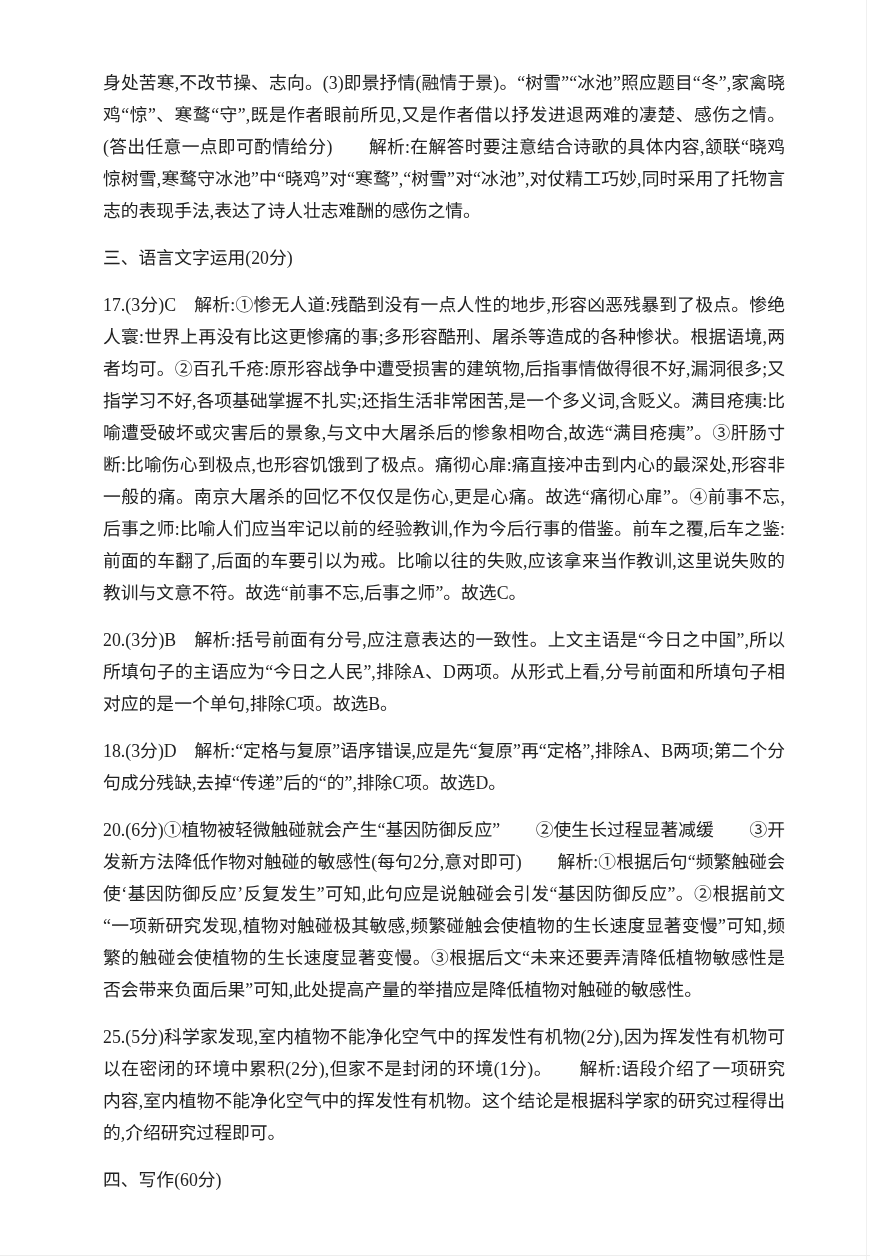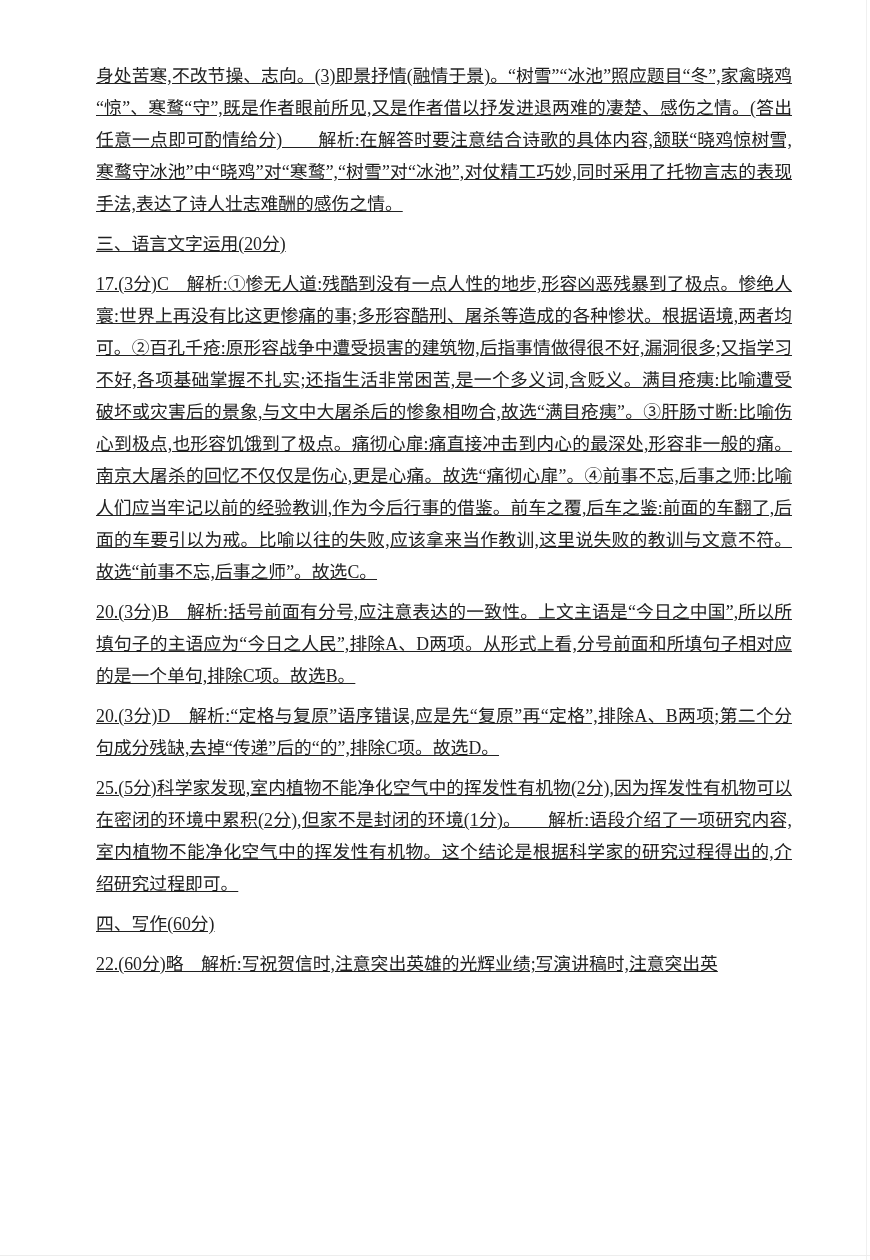--- a/index.html
+++ b/index.html
@@ -25,24 +25,23 @@
     left: 88px;
     top: 52px;
     width: 712px;
     font-size: 17.8px;
     line-height: 32px;
     text-align: justify;
     text-justify: inter-ideograph;
     letter-spacing: 0;
   }
   .doc-content p {
-    margin: 8px;
+    margin: 15px;
     padding: 0;
     word-break: normal;
-    text-decoration: underline;
   }
   .edge-right {
     position: absolute;
     top: 0;
     right: 3px;
     width: 1px;
     height: 1260px;
     background: #f0f0f0;
   }
   .edge-bottom {
@@ -56,21 +55,21 @@
 </style>
 </head>
 <body>
 
 <div class="doc-page">
   <div class="doc-content">
     <p>身处苦寒,不改节操、志向。(3)即景抒情(融情于景)。“树雪”“冰池”照应题目“冬”,家禽晓鸡“惊”、寒鹜“守”,既是作者眼前所见,又是作者借以抒发进退两难的凄楚、感伤之情。(答出任意一点即可酌情给分)　　解析:在解答时要注意结合诗歌的具体内容,颔联“晓鸡惊树雪,寒鹜守冰池”中“晓鸡”对“寒鹜”,“树雪”对“冰池”,对仗精工巧妙,同时采用了托物言志的表现手法,表达了诗人壮志难酬的感伤之情。</p>
     <p>三、语言文字运用(20分)</p>
     <p>17.(3分)C　解析:①惨无人道:残酷到没有一点人性的地步,形容凶恶残暴到了极点。惨绝人寰:世界上再没有比这更惨痛的事;多形容酷刑、屠杀等造成的各种惨状。根据语境,两者均可。②百孔千疮:原形容战争中遭受损害的建筑物,后指事情做得很不好,漏洞很多;又指学习不好,各项基础掌握不扎实;还指生活非常困苦,是一个多义词,含贬义。满目疮痍:比喻遭受破坏或灾害后的景象,与文中大屠杀后的惨象相吻合,故选“满目疮痍”。③肝肠寸断:比喻伤心到极点,也形容饥饿到了极点。痛彻心扉:痛直接冲击到内心的最深处,形容非一般的痛。南京大屠杀的回忆不仅仅是伤心,更是心痛。故选“痛彻心扉”。④前事不忘,后事之师:比喻人们应当牢记以前的经验教训,作为今后行事的借鉴。前车之覆,后车之鉴:前面的车翻了,后面的车要引以为戒。比喻以往的失败,应该拿来当作教训,这里说失败的教训与文意不符。故选“前事不忘,后事之师”。故选C。</p>
     <p>20.(3分)B　解析:括号前面有分号,应注意表达的一致性。上文主语是“今日之中国”,所以所填句子的主语应为“今日之人民”,排除A、D两项。从形式上看,分号前面和所填句子相对应的是一个单句,排除C项。故选B。</p>
-    <p>20.(3分)D　解析:“定格与复原”语序错误,应是先“复原”再“定格”,排除A、B两项;第二个分句成分残缺,去掉“传递”后的“的”,排除C项。故选D。</p>
+    <p>18.(3分)D　解析:“定格与复原”语序错误,应是先“复原”再“定格”,排除A、B两项;第二个分句成分残缺,去掉“传递”后的“的”,排除C项。故选D。</p>
+    <p>20.(6分)①植物被轻微触碰就会产生“基因防御反应”　　②使生长过程显著减缓　　③开发新方法降低作物对触碰的敏感性(每句2分,意对即可)　　解析:①根据后句“频繁触碰会使‘基因防御反应’反复发生”可知,此句应是说触碰会引发“基因防御反应”。②根据前文“一项新研究发现,植物对触碰极其敏感,频繁碰触会使植物的生长速度显著变慢”可知,频繁的触碰会使植物的生长速度显著变慢。③根据后文“未来还要弄清降低植物敏感性是否会带来负面后果”可知,此处提高产量的举措应是降低植物对触碰的敏感性。</p>
     <p>25.(5分)科学家发现,室内植物不能净化空气中的挥发性有机物(2分),因为挥发性有机物可以在密闭的环境中累积(2分),但家不是封闭的环境(1分)。　　解析:语段介绍了一项研究内容,室内植物不能净化空气中的挥发性有机物。这个结论是根据科学家的研究过程得出的,介绍研究过程即可。</p>
     <p>四、写作(60分)</p>
-    <p>22.(60分)略　解析:写祝贺信时,注意突出英雄的光辉业绩;写演讲稿时,注意突出英</p>
   </div>
 </div>
 
 <div class="edge-right"></div>
 <div class="edge-bottom"></div>
 
 </body></html>

